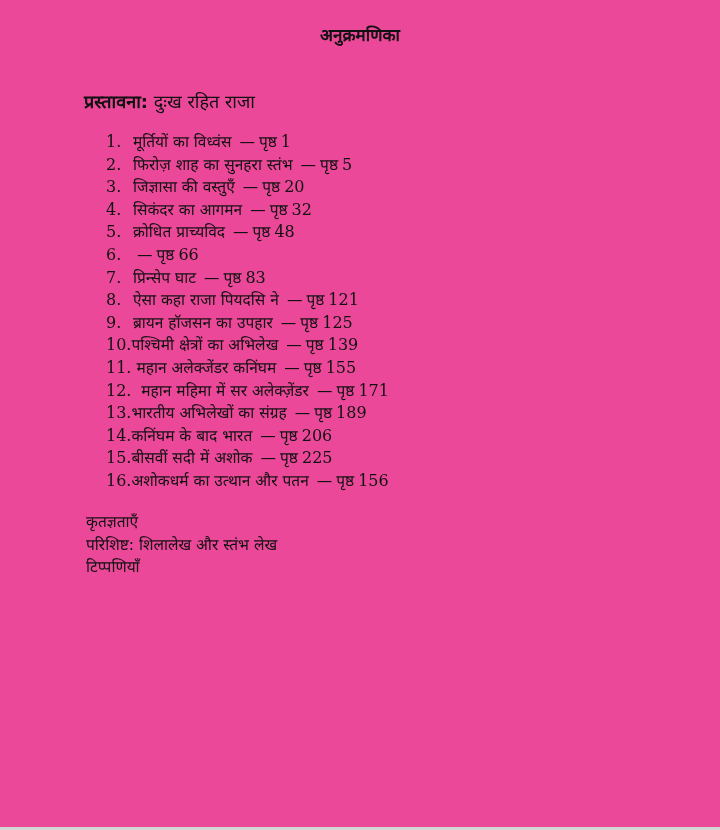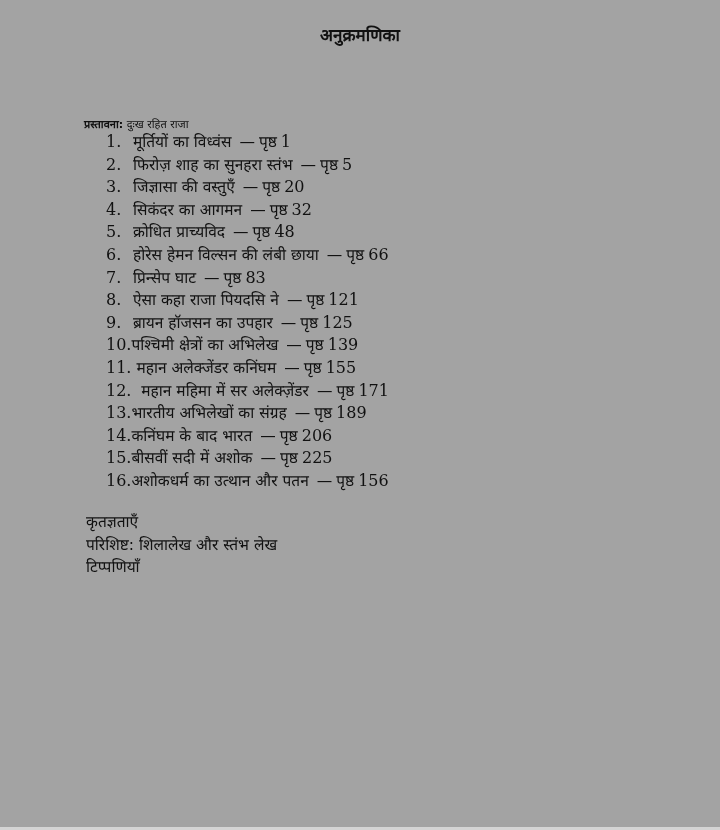--- a/index.html
+++ b/index.html
@@ -13,40 +13,39 @@
       position: relative;
       overflow: hidden;
       color: #111111;
       font-family: "DejaVu Sans", "Liberation Sans", sans-serif;
     }
     .page {
       position: absolute;
       left: 0; top: 0;
       width: 720px;
       height: 827px;
-      background: #a3a3a3;
+      background: #ec4899;
     }
     .title {
       position: absolute;
       top: 22px;
       left: 0;
       width: 720px;
       text-align: center;
       font-weight: bold;
       font-size: 17px;
       line-height: 26px;
     }
     .preface {
       position: absolute;
       top: 90px;
       left: 84px;
-      font-size: 11px;
+      font-size: 18px;
       line-height: 24px;
       white-space: nowrap;
-      margin-top: 23px;
     }
     .preface .label { font-weight: bold; }
     .toc {
       position: absolute;
       top: 131px;
       left: 106px;
       margin: 0;
       padding: 0;
       list-style: none;
     }
@@ -105,21 +104,21 @@
     <span class="label">प्रस्तावना:</span>
     <span>दुःख रहित राजा</span>
   </div>
 
   <ul class="toc">
     <li><span class="num">1.</span>&nbsp;<span class="chapter-title">मूर्तियों का विध्वंस</span><span class="dash">—</span><span class="page-ref">पृष्ठ</span><span class="page-no">1</span></li>
     <li><span class="num">2.</span>&nbsp;<span class="chapter-title">फिरोज़ शाह का सुनहरा स्तंभ </span><span class="dash">—</span><span class="page-ref">पृष्ठ</span><span class="page-no">5</span></li>
     <li><span class="num">3.</span>&nbsp;<span class="chapter-title">जिज्ञासा की वस्तुएँ</span><span class="dash">—</span><span class="page-ref">पृष्ठ</span><span class="page-no">20</span></li>
     <li><span class="num">4.</span>&nbsp;<span class="chapter-title">सिकंदर का आगमन</span><span class="dash">—</span><span class="page-ref">पृष्ठ</span><span class="page-no">32</span></li>
     <li><span class="num">5.</span>&nbsp;<span class="chapter-title">क्रोधित प्राच्यविद</span><span class="dash">—</span><span class="page-ref">पृष्ठ</span><span class="page-no">48</span></li>
-    <li><span class="num">6.</span>&nbsp;<span class="chapter-title">होरेस हेमन विल्सन की लंबी छाया</span><span class="dash">—</span><span class="page-ref">पृष्ठ</span><span class="page-no">66</span></li>
+    <li><span class="num">6.</span>&nbsp;<span class="dash">—</span><span class="page-ref">पृष्ठ</span><span class="page-no">66</span></li>
     <li><span class="num">7.</span>&nbsp;<span class="chapter-title">प्रिन्सेप घाट</span><span class="dash">—</span><span class="page-ref">पृष्ठ</span><span class="page-no">83</span></li>
     <li><span class="num">8.</span>&nbsp;<span class="chapter-title">ऐसा कहा राजा पियदसि ने</span><span class="dash">—</span><span class="page-ref">पृष्ठ</span><span class="page-no">121</span></li>
     <li><span class="num">9.</span>&nbsp;<span class="chapter-title">ब्रायन हॉजसन का उपहार</span><span class="dash">—</span><span class="page-ref">पृष्ठ</span><span class="page-no">125</span></li>
     <li>
         <span class="num">10.</span>
         <span class="chapter-title">पश्चिमी क्षेत्रों का अभिलेख</span>
         <span class="dash">—</span>
         <span class="page-ref">पृष्ठ</span>
         <span class="page-no">139</span>
       </li>

